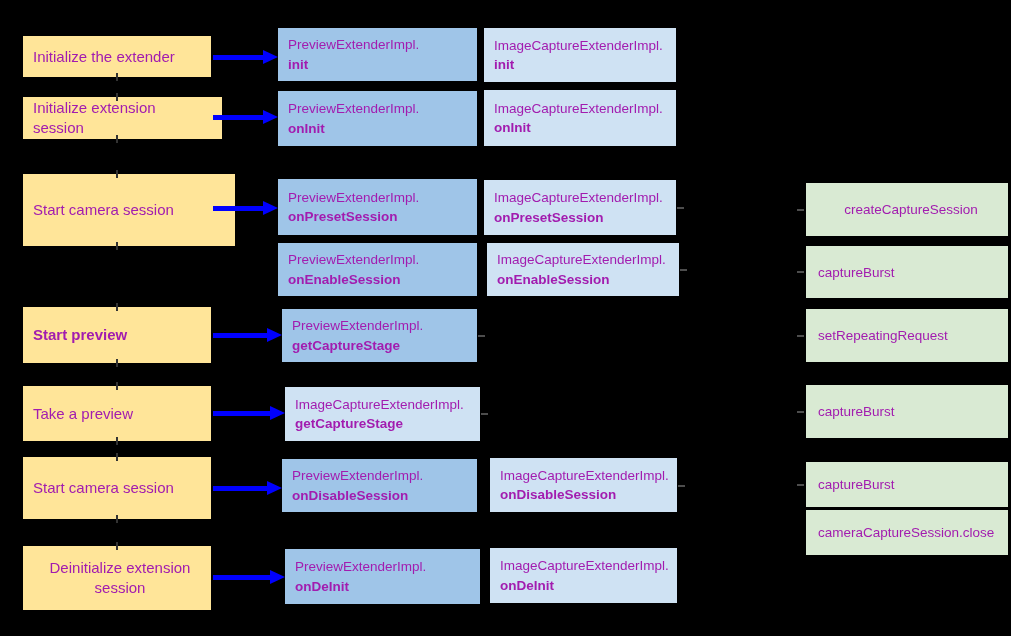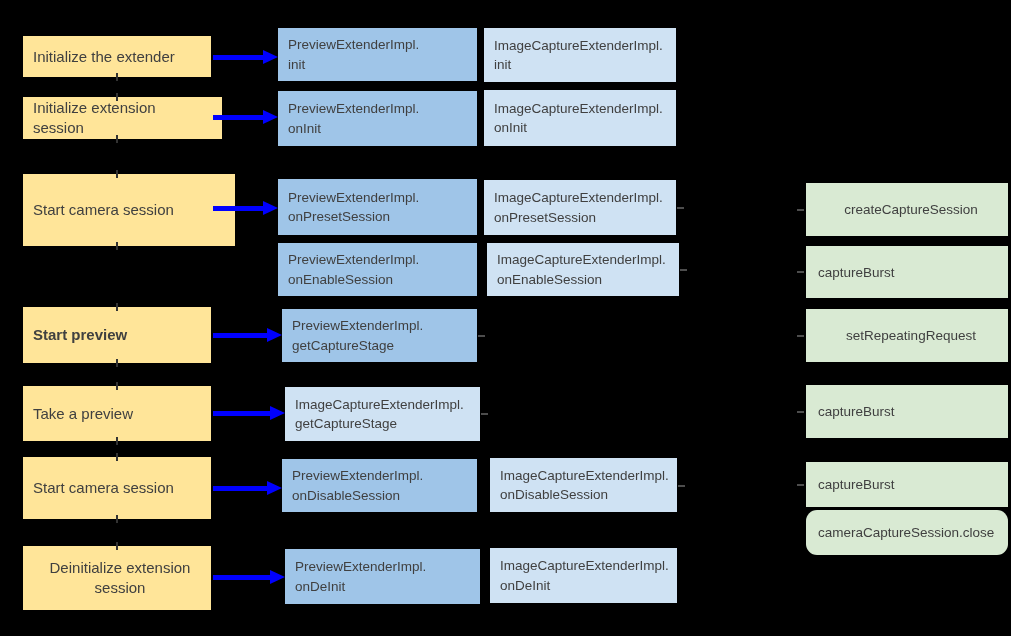--- a/index.html
+++ b/index.html
@@ -2,31 +2,31 @@
 <html><head>
 <meta charset="utf-8">
 <style>
   html,body{margin:0;padding:0;background:#000;}
   #stage{position:relative;overflow:hidden;font-family:"Liberation Sans",sans-serif;}
   .box{position:absolute;display:flex;flex-direction:column;justify-content:center;
        box-sizing:border-box;padding-left:10px;padding-right:4px;}
   .box span{white-space:nowrap;}
   .step-box{font-size:15px;line-height:1.32;}
   .method-box{font-size:13.5px;line-height:1.42;}
-  .method-box .method-name{font-weight:400;}
+  .method-box .method-name{font-weight:700;}
   .camera2-box{font-size:13.5px;padding-left:12px;}
   .arrow-shaft{position:absolute;}
   .arrow-head{position:absolute;width:0;height:0;}
   .connector-stub{position:absolute;}
   .connector-dash{position:absolute;}
 </style>
 </head>
 <body>
 
-<div id="stage" style="width: 1011px; height: 636px; background: rgb(0, 0, 0); color: #404040;">
+<div id="stage" style="width: 1011px; height: 636px; background: rgb(0, 0, 0); color: #a21caf;">
     <div class="box step-box" style="left: 23px; top: 36px; width: 188px; height: 41px; background: rgb(255, 229, 153);">
       <span>Initialize the extender</span>
     </div>
     <div class="box step-box" style="left: 23px; top: 97px; width: 199px; height: 42px; background: rgb(255, 229, 153);">
       <span>Initialize extension</span>
       <span>session</span>
     </div>
     <div class="box step-box" style="left: 23px; top: 174px; width: 212px; height: 72px; background: rgb(255, 229, 153);">
       <span>Start camera session</span>
     </div>
@@ -98,30 +98,30 @@
     <div class="box method-box" style="left: 490px; top: 548px; width: 187px; height: 55px; background: rgb(207, 226, 243);">
       <span>ImageCaptureExtenderImpl.</span>
       <span class="method-name">onDeInit</span>
     </div>
     <div class="box camera2-box" style="left: 806px; top: 183px; width: 202px; height: 53px; background: rgb(217, 234, 211); text-align: center;">
       <span>createCaptureSession</span>
     </div>
     <div class="box camera2-box" style="left: 806px; top: 246px; width: 202px; height: 52px; background: rgb(217, 234, 211);">
       <span>captureBurst</span>
     </div>
-    <div class="box camera2-box" style="left: 806px; top: 309px; width: 202px; height: 53px; background: rgb(217, 234, 211); text-align: center;">
+    <div class="box camera2-box" style="left: 806px; top: 309px; width: 202px; height: 53px; background: rgb(217, 234, 211);">
       <span>setRepeatingRequest</span>
     </div>
     <div class="box camera2-box" style="left: 806px; top: 385px; width: 202px; height: 53px; background: rgb(217, 234, 211);">
       <span>captureBurst</span>
     </div>
     <div class="box camera2-box" style="left: 806px; top: 462px; width: 202px; height: 45px; background: rgb(217, 234, 211);">
       <span>captureBurst</span>
     </div>
-    <div class="box camera2-box" style="left: 806px; top: 510px; width: 202px; height: 45px; background: rgb(217, 234, 211); border-radius: 11px;">
+    <div class="box camera2-box" style="left: 806px; top: 510px; width: 202px; height: 45px; background: rgb(217, 234, 211);">
       <span>cameraCaptureSession.close</span>
     </div>
     <div class="arrow-shaft" style="left: 213px; top: 55px; width: 50px; height: 5px; background: rgb(0, 0, 255);"></div>
     <div class="arrow-head" style="left: 263px; top: 50px; border-top: 7px solid transparent; border-bottom: 7px solid transparent; border-left: 15px solid rgb(0, 0, 255);"></div>
     <div class="arrow-shaft" style="left: 213px; top: 115px; width: 50px; height: 5px; background: rgb(0, 0, 255);"></div>
     <div class="arrow-head" style="left: 263px; top: 110px; border-top: 7px solid transparent; border-bottom: 7px solid transparent; border-left: 15px solid rgb(0, 0, 255);"></div>
     <div class="arrow-shaft" style="left: 213px; top: 206px; width: 50px; height: 5px; background: rgb(0, 0, 255);"></div>
     <div class="arrow-head" style="left: 263px; top: 201px; border-top: 7px solid transparent; border-bottom: 7px solid transparent; border-left: 15px solid rgb(0, 0, 255);"></div>
     <div class="arrow-shaft" style="left: 213px; top: 333px; width: 54px; height: 5px; background: rgb(0, 0, 255);"></div>
     <div class="arrow-head" style="left: 267px; top: 328px; border-top: 7px solid transparent; border-bottom: 7px solid transparent; border-left: 15px solid rgb(0, 0, 255);"></div>

